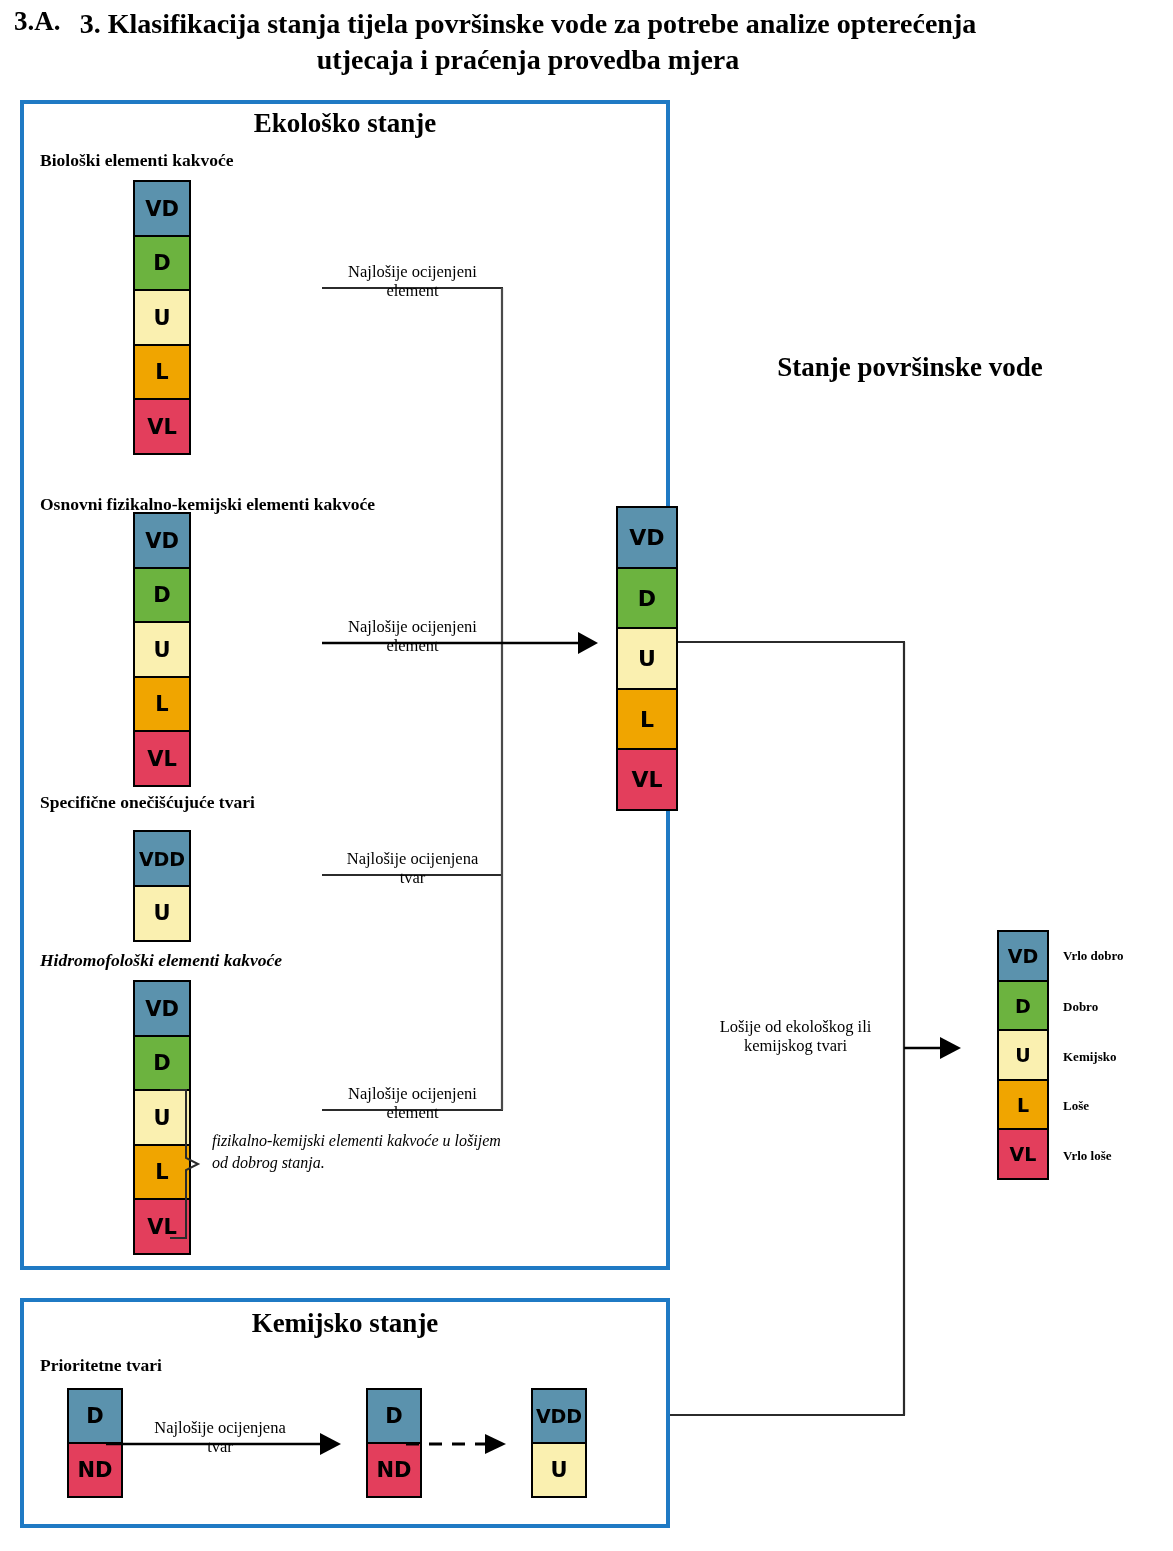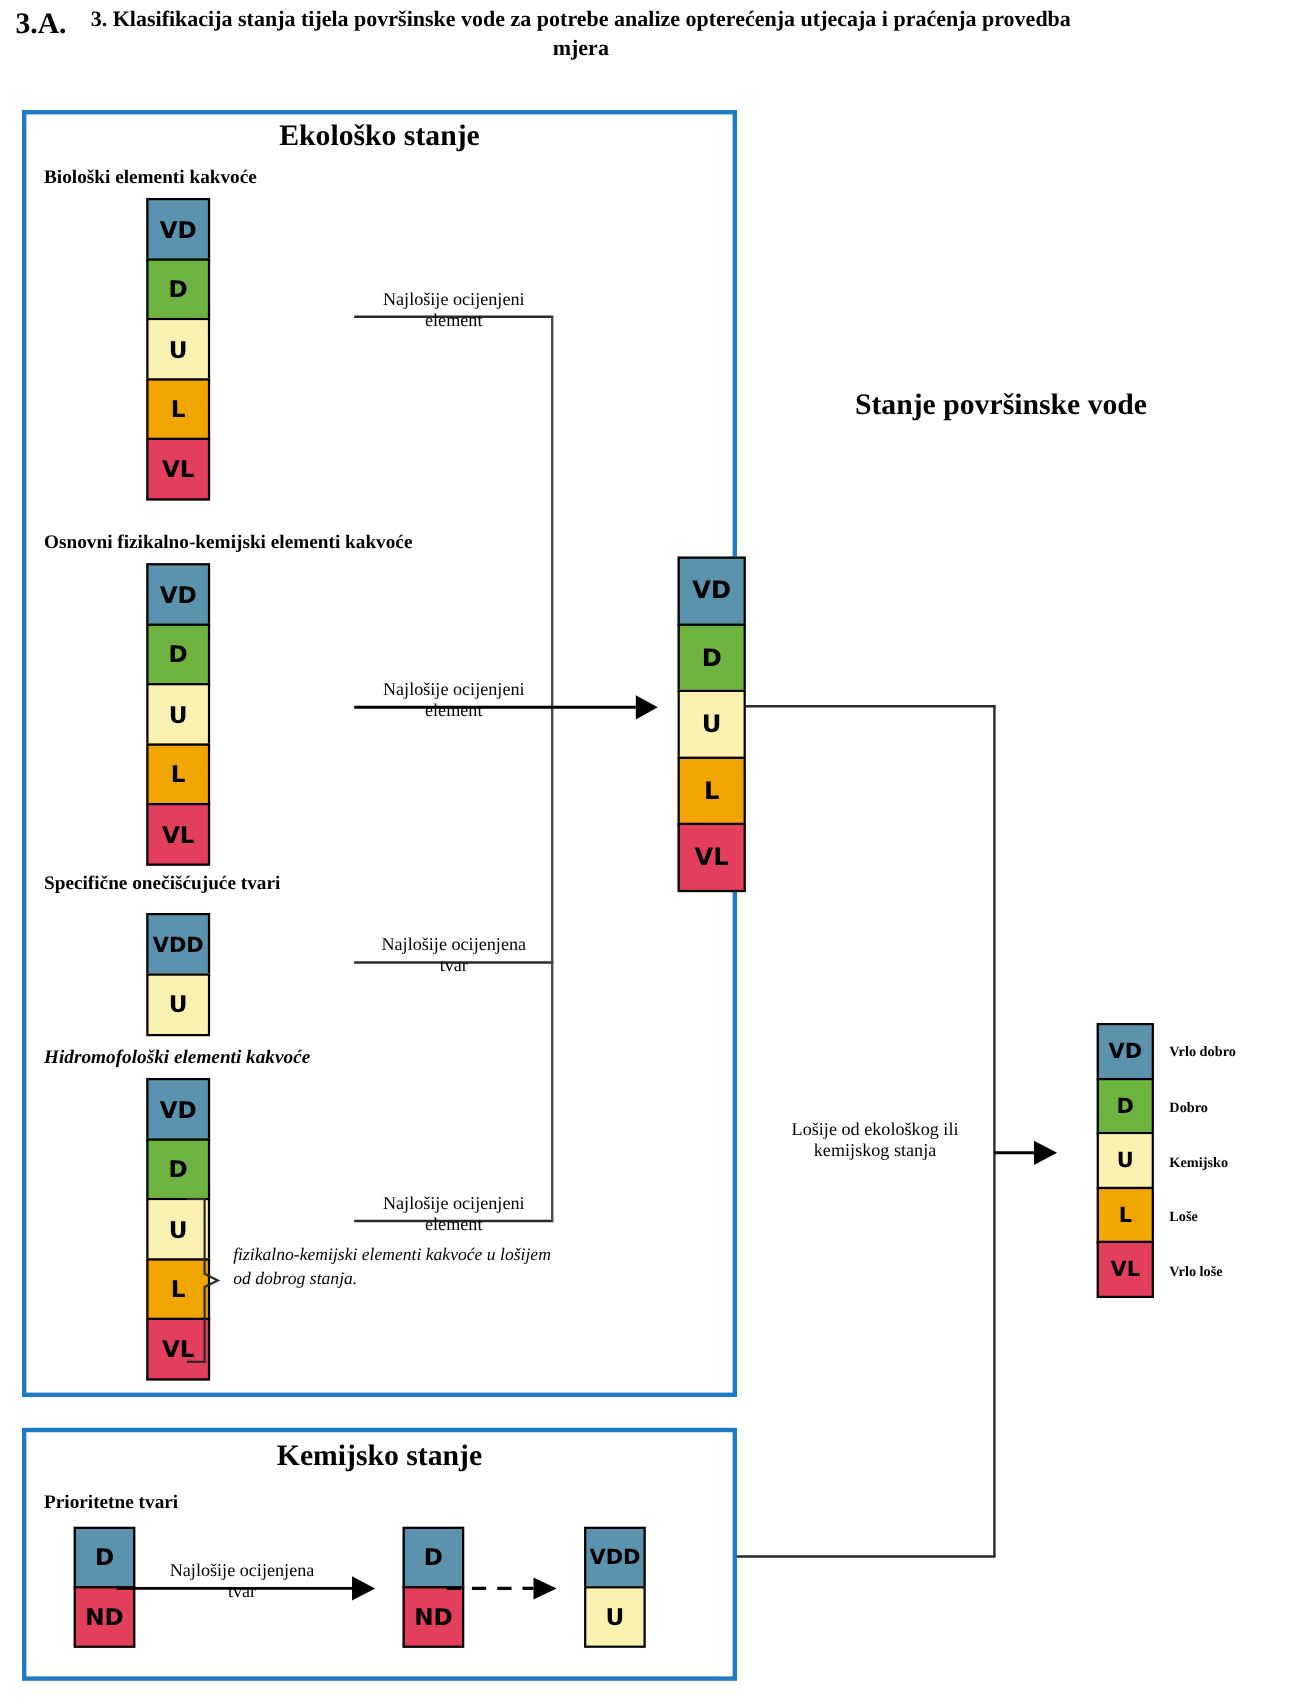--- a/index.html
+++ b/index.html
@@ -5,21 +5,21 @@
   html,body{margin:0;padding:0;background:#fff;}
   body{
     width:1173px;height:1551px;position:relative;
     font-family:"Liberation Serif","DejaVu Serif",serif;
     color:#000;overflow:hidden;
   }
   .abs{position:absolute;}
 
   
   #title-num{left:14px;top:6px;font-size:27px;font-weight:bold;}
-  #title-text{left:78px;top:6px;width:900px;font-size:20px;font-weight:bold;
+  #title-text{left:78px;top:6px;width:900px;font-size:28px;font-weight:bold;
               text-align:center;line-height:1.28;}
 
   
   .panel{border:4px solid #1f7ac4;background:#fff;box-sizing:border-box;}
   #panel-eco{left:20px;top:100px;width:650px;height:1170px;}
   #panel-chem{left:20px;top:1298px;width:650px;height:230px;}
 
   .panel-heading{font-size:27px;font-weight:bold;text-align:center;width:100%;}
 
   
@@ -74,21 +74,21 @@
 
 <div class="abs group-label" style="left:40px;top:150px;">Biološki elementi kakvoće</div>
 <div class="abs stack s-main" style="left:112px;top:180px;">
   <div class="cell" style="background:#5b92ad">VD</div>
   <div class="cell" style="background:#6cb33f">D</div>
   <div class="cell" style="background:#faf0b0">U</div>
   <div class="cell" style="background:#f0a500">L</div>
   <div class="cell" style="background:#e33e5c">VL</div>
 </div>
 
-<div class="abs group-label" style="left:40px;top:482px;">Osnovni fizikalno-kemijski elementi kakvoće</div>
+<div class="abs group-label" style="left:40px;top:494px;">Osnovni fizikalno-kemijski elementi kakvoće</div>
 <div class="abs stack s-main" style="left:112px;top:512px;">
   <div class="cell" style="background:#5b92ad">VD</div>
   <div class="cell" style="background:#6cb33f">D</div>
   <div class="cell" style="background:#faf0b0">U</div>
   <div class="cell" style="background:#f0a500">L</div>
   <div class="cell" style="background:#e33e5c">VL</div>
 </div>
 
 <div class="abs group-label" style="left:40px;top:792px;">Specifične onečišćujuće tvari</div>
 <div class="abs stack s-spec" style="left:112px;top:830px;">
@@ -165,21 +165,21 @@
   <line x1="670" y1="1415" x2="905" y2="1415" stroke="#2b2b2b" stroke-width="2.2"></line>
 
   <line x1="904" y1="642" x2="904" y2="1415" stroke="#2b2b2b" stroke-width="2.2"></line>
 
   <line x1="904" y1="1048" x2="940" y2="1048" stroke="#000" stroke-width="2.6"></line>
   <polygon points="940,1037 961,1048 940,1059" fill="#000"></polygon>
 </svg>
 
 <div class="abs conn-label" style="left:688px;top:1017px;width:215px;">
   <div>Lošije od ekološkog ili</div>
-  <div>kemijskog stanja</div>
+  <div>kemijskog tvari</div>
 </div>
 
 <div class="abs" style="left:976px;top:930px;">
   <div class="legend-row">
     <div class="stack s-legend">
       <div class="cell" style="background:#5b92ad">VD</div>
       <div class="cell" style="background:#6cb33f">D</div>
       <div class="cell" style="background:#faf0b0">U</div>
       <div class="cell" style="background:#f0a500">L</div>
       <div class="cell" style="background:#e33e5c">VL</div>

